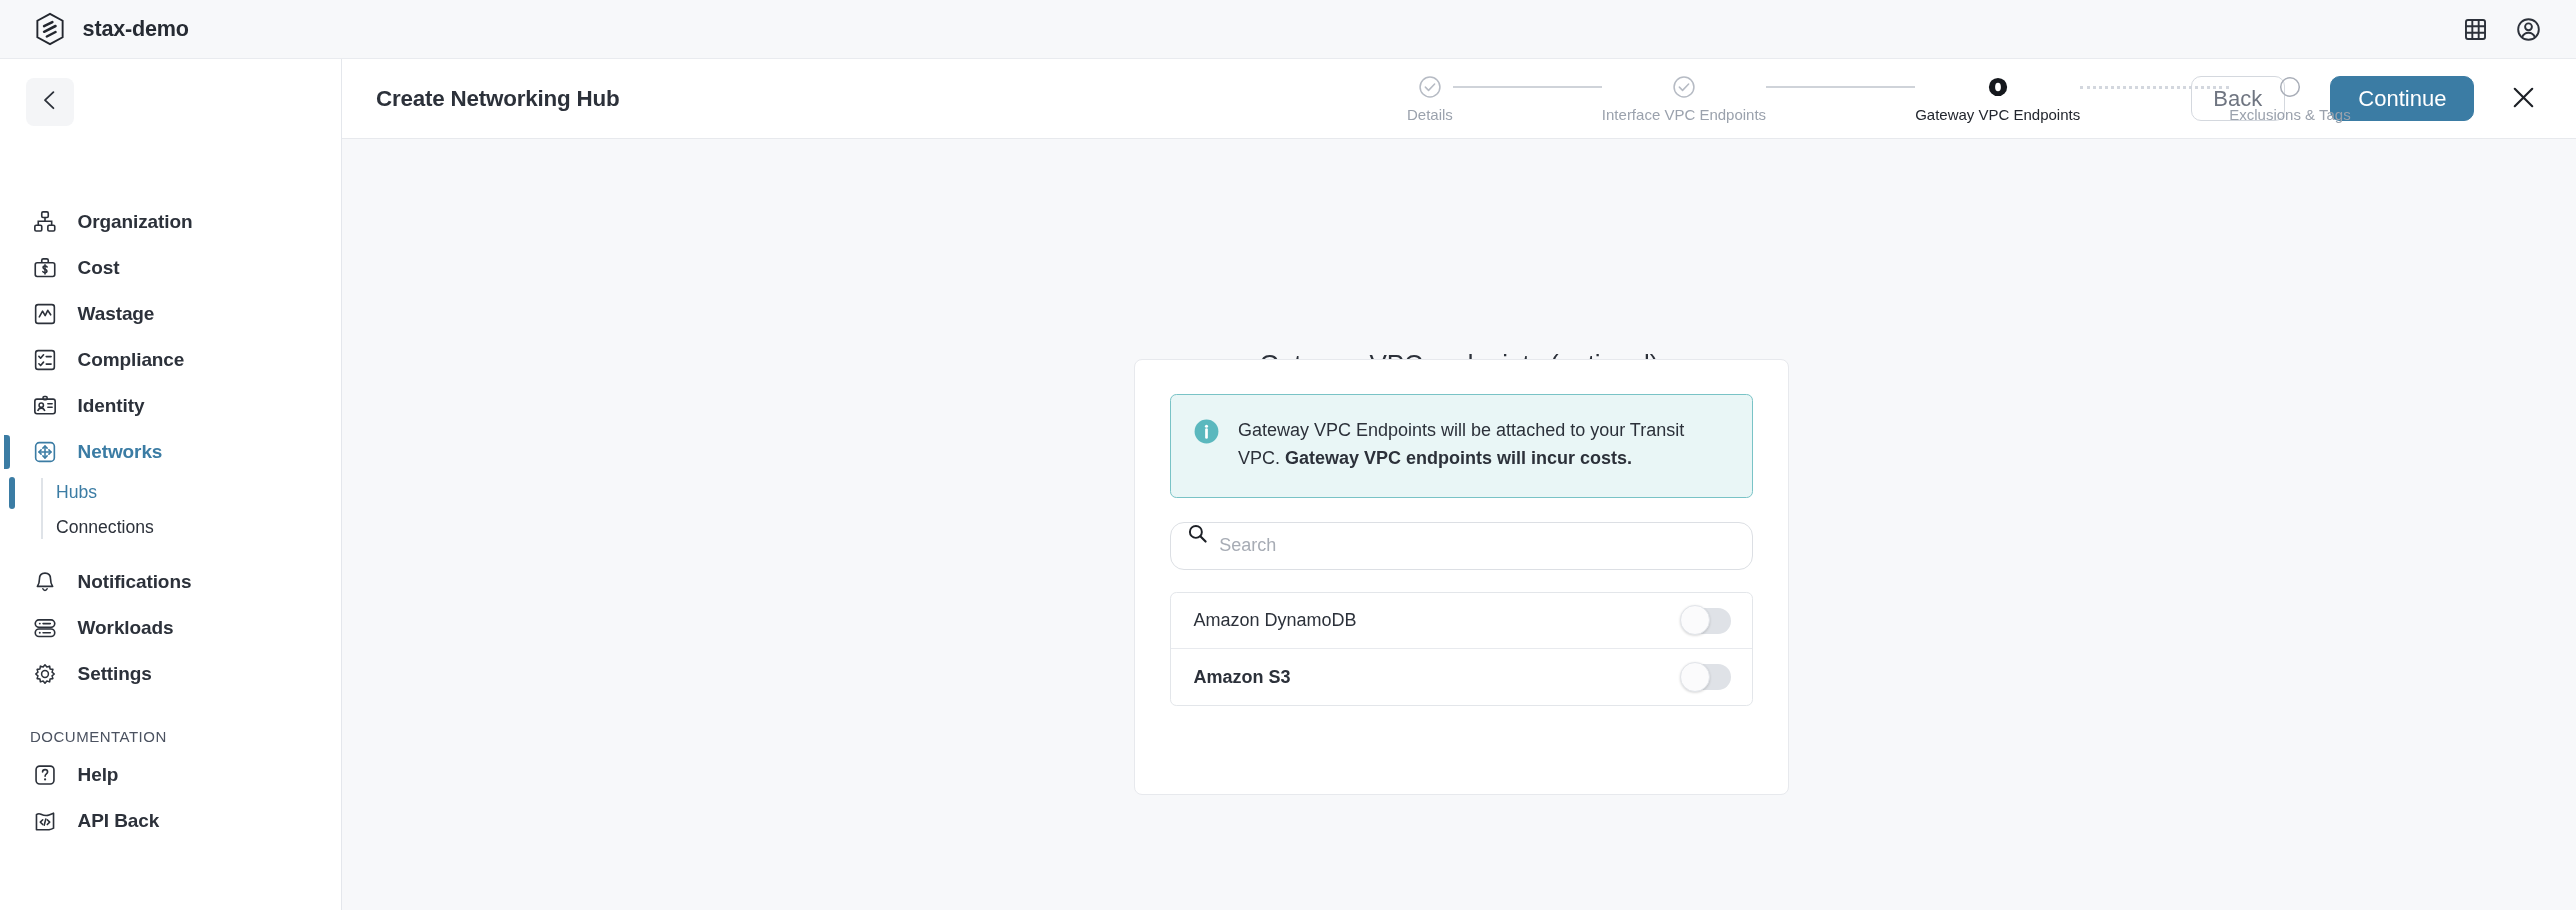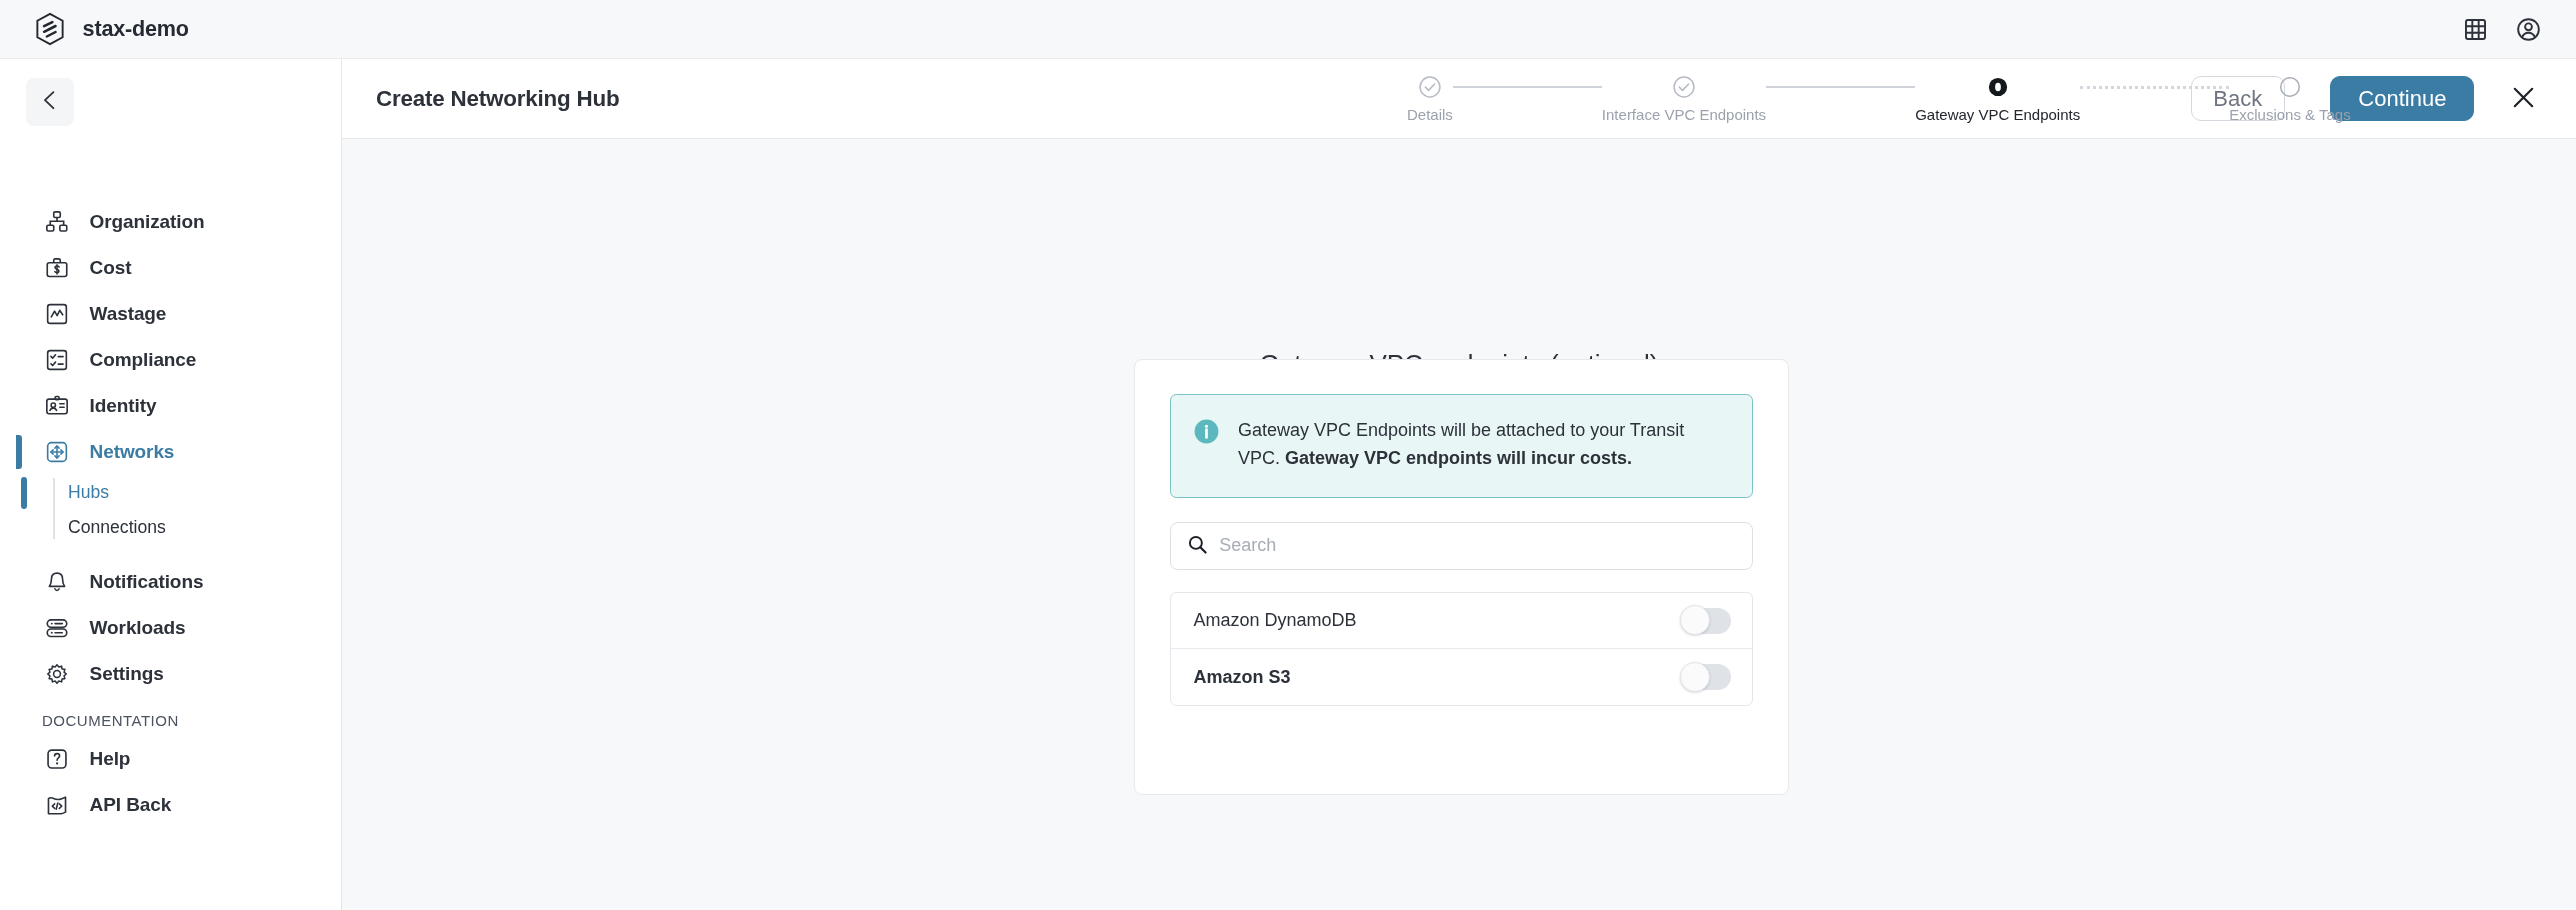--- a/index.html
+++ b/index.html
@@ -40,21 +40,21 @@
     background: #ffffff;
     border-right: 0.8px solid #e4e7ec;
   }
   .collapse-btn {
     position: absolute; top: 19px; left: 26px;
     width: 48px; height: 48px;
     background: #f4f5f7; border-radius: 8px;
     display: flex; align-items: center; justify-content: center;
     cursor: pointer;
   }
-  .nav { position: absolute; top: 140px; left: 16px; width: 342px; }
+  .nav { position: absolute; top: 140px; left: 4px; width: 342px; }
   .nav-item {
     position: relative;
     height: 46px;
     display: flex; align-items: center;
     padding-left: 26px;
     cursor: pointer;
     text-decoration: none;
   }
   .nav-item .nav-icon {
     width: 30px; height: 30px; flex: 0 0 30px;
@@ -86,21 +86,21 @@
     position: relative;
   }
   .subnav-item.active { color: #3b7ca4; }
   .subnav-item.active::before {
     content: ""; position: absolute;
     left: -47px; top: 1.6px; width: 5.6px; height: 32px;
     background: #3b7ca4; border-radius: 3.2px;
   }
   .nav-section-title {
     font-size: 15px; color: #4b5260; letter-spacing: 0.5px;
-    padding-left: 26px; margin-top: 15px; margin-bottom: 6.4px;
+    padding-left: 26px; margin-top: 31px; margin-bottom: 6.4px;
   }
   .nav-gap { height: 14.4px; }
 
   
   .main {
     position: absolute; top: 59px; left: 342px;
     width: 2234px; height: 852px;
     background: #f7f8fa;
   }
   .main-header {
@@ -203,23 +203,23 @@
   }
   .alert-text {
     font-size: 18px; line-height: 1.58; color: #2c313a;
   }
   .alert-text b { font-weight: bold; }
 
   .searchbox {
     margin-top: 24px;
     height: 48px;
     border: 0.8px solid #dcdfe4;
-    border-radius: 8px;
+    border-radius: 14px;
     background: #ffffff;
-    display: flex; align-items: center;
+    display: flex; 
     padding: 0 16px;
     gap: 11.2px;
     cursor: text;
   }
   .search-input {
     border: none; outline: none; background: transparent;
     font-family: "Liberation Sans", sans-serif;
     font-size: 18px; color: #2c313a;
     width: 100%;
   }

